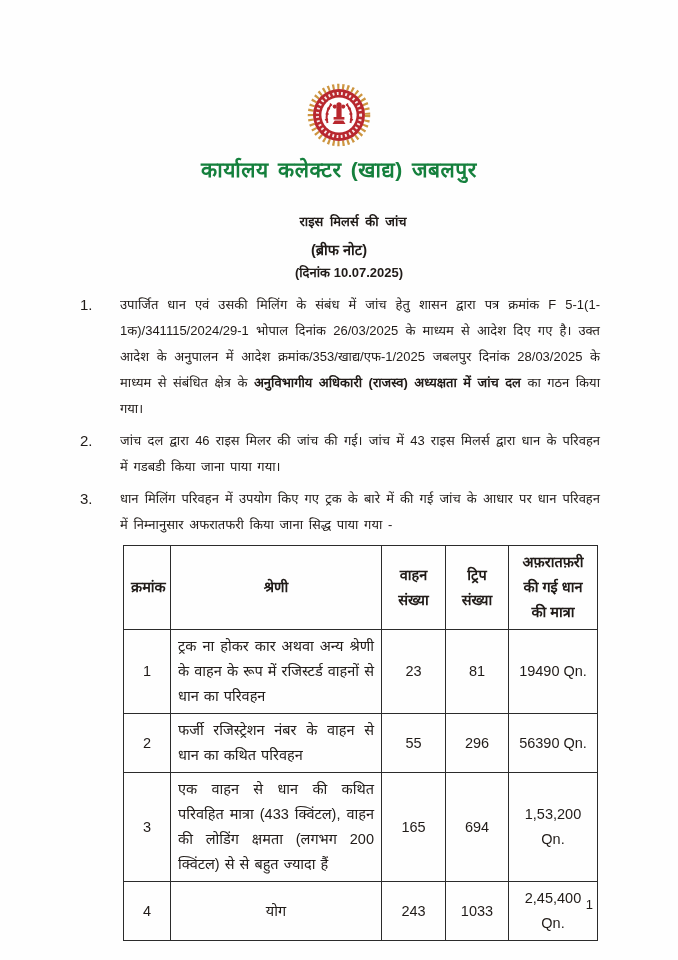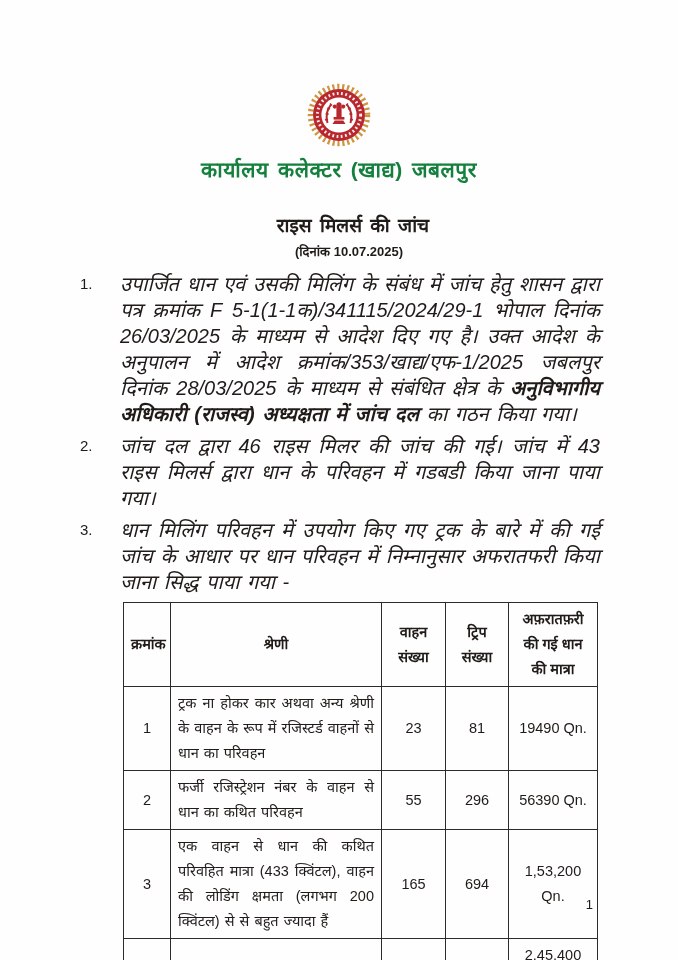--- a/index.html
+++ b/index.html
@@ -13,34 +13,34 @@
   }
   .header{ text-align:center; padding-top:83px; }
   .emblem{ display:inline-block; line-height:0; }
   .office-title{
     margin-top:2px;
     font-size:21px; font-weight:bold; color:#15803d;
     letter-spacing:0.5px; word-spacing:3px;
   }
   .doc-title{
     margin-top:29px;
-    font-size:19px; font-weight:bold; word-spacing:3px;padding-left:28px;
+    font-size:13px; font-weight:bold; word-spacing:3px;padding-left:28px;
   }
   .subtitle{ margin-top:9px; font-size:14.5px; font-weight:bold; }
   .dateline{ margin-top:4px; font-size:13px; font-weight:bold;padding-left:20px; }
 
   .content{ padding:11px 78px 0 80px; }
   .list-item{ display:flex; margin-bottom:6px; }
   .list-num{
     width:40px; flex:0 0 40px;
     font-size:15px; line-height:26px;
   }
   .list-text{
-    flex:1; font-size:20px; line-height:26px;
-    text-align:justify; word-spacing:2px;font-style:italic;
+    flex:1; font-size:13px; line-height:26px;
+    text-align:justify; word-spacing:2px;
   }
   .bold-seg{ font-weight:bold; }
 
   table.report{
     border-collapse:collapse;
     margin-left:43px; margin-top:7px;
     width:474px;
     table-layout:fixed;
   }
   table.report th, table.report td{
@@ -83,20 +83,21 @@
         <circle cx="35" cy="21.8" r="2.6" fill="#b8272e"></circle>
         <circle cx="30.8" cy="23.6" r="2.1" fill="#b8272e"></circle>
         <circle cx="39.2" cy="23.6" r="2.1" fill="#b8272e"></circle>
         <rect x="32.4" y="24" width="5.2" height="10" fill="#b8272e"></rect>
         <rect x="29.6" y="34" width="10.8" height="2.6" fill="#b8272e"></rect>
         <path d="M28.5 41 h13 l-2.2 -3.4 h-8.6 z" fill="#b8272e"></path>
       </svg>
     </span>
     <div class="office-title">कार्यालय कलेक्टर (खाद्य) जबलपुर</div>
     <div class="doc-title">राइस मिलर्स की जांच</div>
+    <div class="subtitle">(ब्रीफ नोट)</div>
     <div class="dateline">(दिनांक 10.07.2025)</div>
   </div>
 
   <div class="content">
 
     <div class="list-item">
       <div class="list-num">1.</div>
       <div class="list-text"><span>उपार्जित धान एवं उसकी मिलिंग के संबंध में जांच हेतु शासन द्वारा पत्र क्रमांक F 5-1(1-1क)/341115/2024/29-1 भोपाल दिनांक 26/03/2025 के माध्यम से आदेश दिए गए है। उक्त आदेश के अनुपालन में आदेश क्रमांक/353/खाद्य/एफ-1/2025 जबलपुर दिनांक 28/03/2025 के माध्यम से संबंधित क्षेत्र के </span><span class="bold-seg">अनुविभागीय अधिकारी (राजस्व) अध्यक्षता में जांच दल</span><span> का गठन किया गया।</span></div>
     </div>
 

